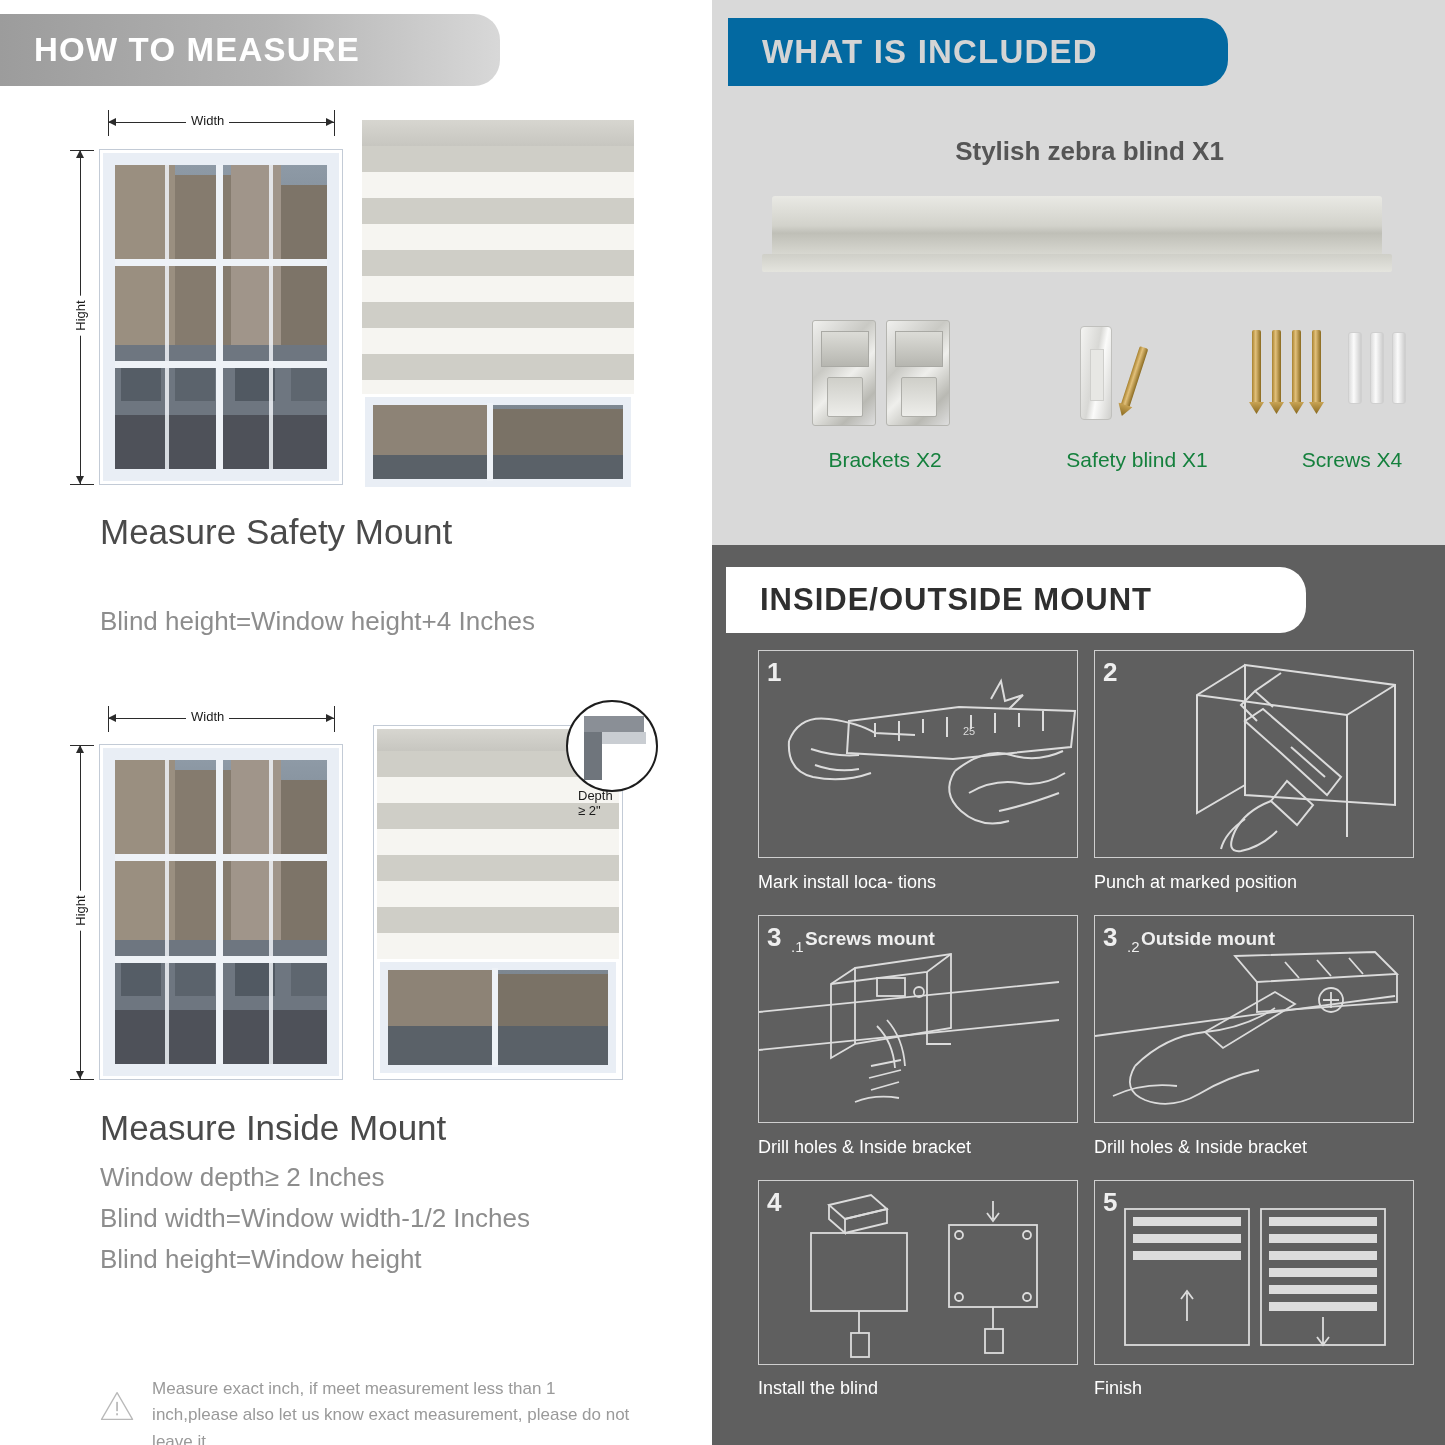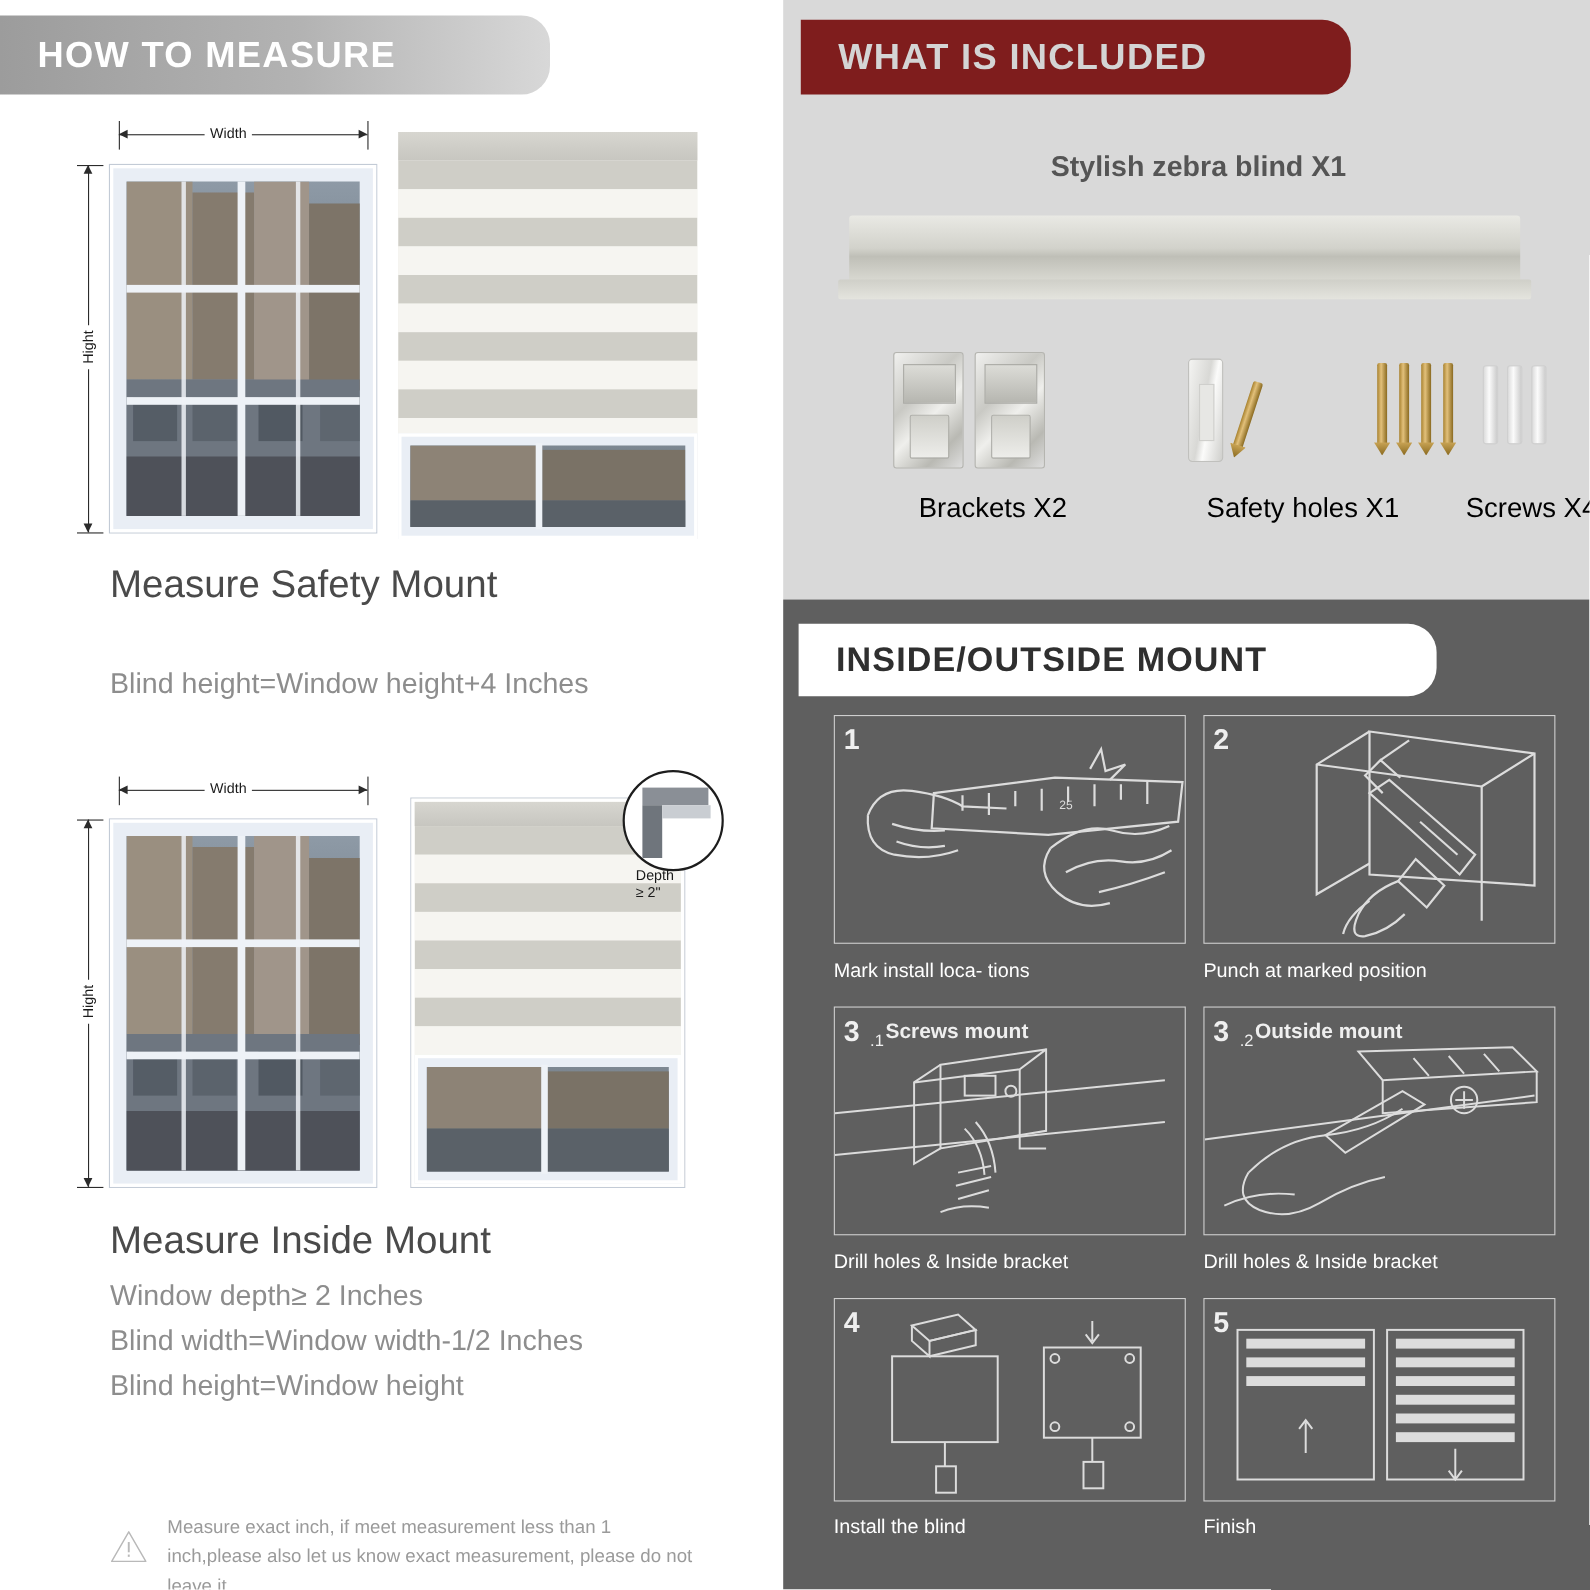--- a/index.html
+++ b/index.html
@@ -92,40 +92,40 @@
   }
   .depth-label{position:absolute;font-size:13px;color:#1a1a1a;}
 
   
   .rt-panel{
     position:absolute;left:712px;top:0;width:733px;height:545px;
     background:#d9d9d9;
   }
   .banner-rt{
     position:absolute;left:16px;top:18px;width:500px;height:68px;
-    background:#7f1d1d;border-radius:0 26px 26px 0;display:flex;align-items:center;
+    background:#0369a1;border-radius:0 26px 26px 0;display:flex;align-items:center;
   }
   .banner-rt .btxt{color:#d4d4d4;font-size:33px;font-weight:bold;letter-spacing:1.2px;padding-left:34px;}
   .incl-title{position:absolute;left:0;right:0;top:136px;text-align:center;font-size:26px;color:#555;font-weight:bold;padding-left:22px;}
   .blind-prod{
     position:absolute;left:50px;top:196px;width:630px;height:78px;
   }
   .blind-prod .tube{
     position:absolute;left:10px;top:0;width:610px;height:62px;
     background:linear-gradient(180deg,#e9e9e4 0%,#d2d2cb 48%,#bfbfb7 60%,#dcdcd5 100%);
     border-radius:3px;
   }
   .blind-prod .cap{
     position:absolute;left:0;top:58px;width:630px;height:18px;
     background:linear-gradient(180deg,#cfcfc8,#e4e4de);
     border-radius:2px;
   }
   .parts-row{position:absolute;left:40px;top:320px;width:650px;height:130px;}
   .part{position:absolute;}
-  .part-cap{position:absolute;font-size:25px;color:#000000;text-align:right;}
+  .part-cap{position:absolute;font-size:21px;color:#15803d;text-align:center;}
 
   .bracket{
     position:absolute;width:62px;height:104px;
     background:linear-gradient(135deg,#f0f0ee 0%,#c9c9c4 35%,#efefec 55%,#b9b9b3 80%,#dedede 100%);
     border:1px solid #b5b5b0;border-radius:3px;
   }
   .bracket:before{
     content:"";position:absolute;left:8px;top:10px;width:46px;height:34px;
     background:linear-gradient(180deg,#dcdcd7,#b6b6b0);border:1px solid #a9a9a4;
   }
@@ -352,21 +352,21 @@
       <div class="part" style="left:48px;top:0;width:170px;height:110px;">
         <div class="bracket" style="left:12px;top:0;"></div>
         <div class="bracket" style="left:86px;top:0;"></div>
       </div>
       <div class="part-cap" style="left:48px;top:128px;width:170px;">Brackets X2</div>
 
       <div class="part" style="left:290px;top:4px;width:190px;height:110px;">
         <div class="safety" style="left:38px;top:2px;"></div>
         <div class="screw" style="left:88px;top:22px;height:62px;transform:rotate(18deg);"></div>
       </div>
-      <div class="part-cap" style="left:250px;top:128px;width:270px;">Safety holes X1</div>
+      <div class="part-cap" style="left:250px;top:128px;width:270px;">Safety blind X1</div>
 
       <div class="part" style="left:500px;top:10px;width:200px;height:110px;">
         <div class="screw" style="left:0px;top:0;"></div>
         <div class="screw" style="left:20px;top:0;"></div>
         <div class="screw" style="left:40px;top:0;"></div>
         <div class="screw" style="left:60px;top:0;"></div>
         <div class="anchor" style="left:96px;top:2px;"></div>
         <div class="anchor" style="left:118px;top:2px;"></div>
         <div class="anchor" style="left:140px;top:2px;"></div>
       </div>

